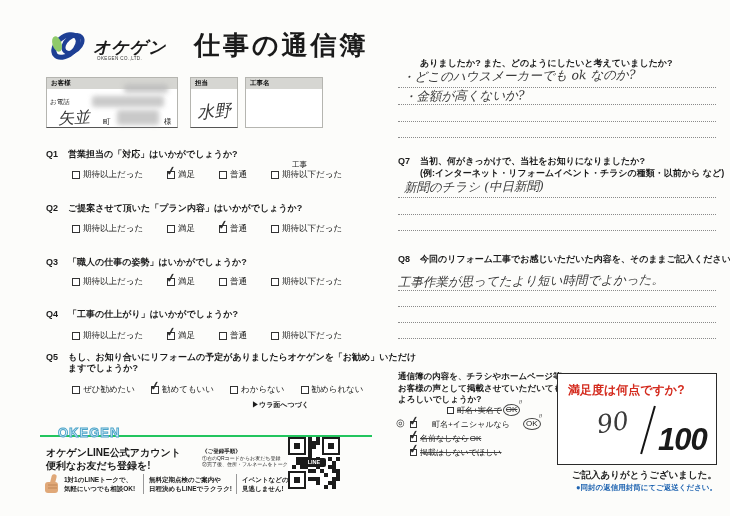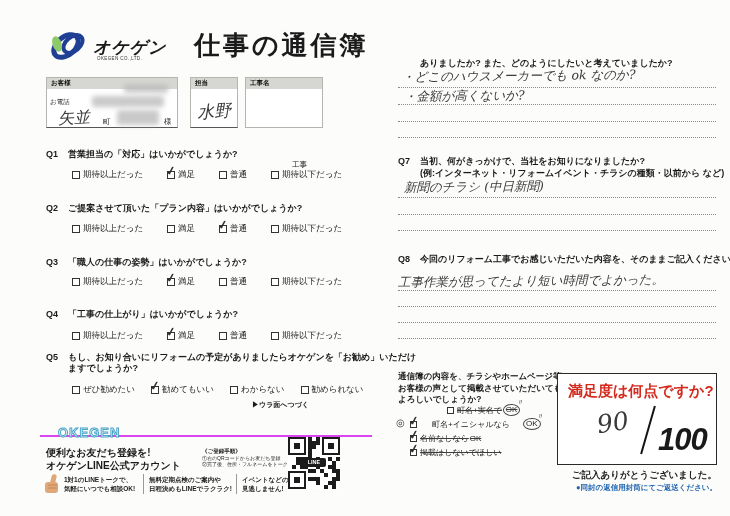--- a/index.html
+++ b/index.html
@@ -22,21 +22,21 @@
   
   .qhead { font-size:9px; font-weight:bold; }
   .qhead .qid { display:inline-block; width:22px; }
   .optrow { display:flex; gap:24px; font-size:8.5px; align-items:center; }
   .opt { display:flex; align-items:center; }
   .cb { display:inline-block; width:8px; height:8px; border:1.2px solid #333; margin-right:3px; position:relative; background:#fff; flex:none; }
   .cb.checked::after { content:"✓"; position:absolute; left:-2px; top:-8px; font-size:12px; font-weight:bold; color:#2e2e2e; transform:rotate(-10deg); }
   .continue { font-size:7px; font-weight:bold; }
 
   
-  .footline { border-bottom:2px solid #d946ef; }
+  .footline { border-bottom:2px solid #22c55e; }
   .okegen-outline { font-size:13px; font-weight:bold; letter-spacing:1px; color:#d9eef8; -webkit-text-stroke:0.9px #4aa3c8; }
   .line-title { font-size:10px; font-weight:bold; line-height:13px; }
   .steps { font-size:5px; line-height:6.5px; color:#222; white-space:nowrap; }
   .steps .t { font-weight:bold; font-size:5.5px; }
   .benefit { font-size:6.5px; font-weight:bold; line-height:9px; }
   .bsep { position:absolute; width:0; height:20px; border-left:1px solid #999; }
   .qr-wrap { position:absolute; }
   .qr-label { position:absolute; left:14px; top:21px; width:24px; height:9px; background:#1c1c1c; color:#fff; font-size:5.5px; font-weight:bold; text-align:center; line-height:9px; border-radius:2px; }
 
   
@@ -48,21 +48,21 @@
   .copt { position:absolute; display:flex; align-items:center; font-size:8px; }
   .copt .cb { width:7px; height:7px; }
   .copt.struck .lbl, .copt.struck .okpart { text-decoration:line-through; text-decoration-thickness:1.2px; text-decoration-color:#3c3c3c; }
   .okpart { margin-left:1px; }
   .okpart.circled { position:relative; border:1.3px solid #444; border-radius:50%; padding:0 2px 1px 2px; text-decoration:none; }
   .okpart.circled::after { content:"〃"; position:absolute; top:-8px; right:-5px; font-size:8px; color:#444; }
   .focus-mark { position:absolute; font-size:10px; color:#333; }
 
   
   .score-box { position:absolute; border:1.5px solid #2a2a2a; background:#fff; }
-  .score-title { font-size:15px; font-weight:bold; color:#d42b1e; }
+  .score-title { font-size:12px; font-weight:bold; color:#d42b1e; }
   .score-hand { font-size:25px; transform:rotate(-8deg); }
   .score-slash { position:absolute; width:2px; height:50px; background:#141414; transform:rotate(16deg); }
   .score-denom { font-size:31px; font-weight:bold; letter-spacing:-1px; }
   .thanks { font-size:9.5px; font-weight:bold; }
   .return-note { font-size:7.5px; font-weight:bold; color:#1e63b0; }
 </style>
 </head>
 <body>
 
 <div class="page">
@@ -199,22 +199,22 @@
         <span>勧められない</span>
       </span>
   </div>
 
   <div class="abs continue" style="left:252px; top:400px;">▶ウラ面へつづく</div>
 
   <div class="abs footline" style="left:40px; top:423px; width:332px; height:14px;">
     <span class="okegen-outline" style="margin-left:18px;">OKEGEN</span>
   </div>
   <div class="abs line-title" style="left:46px; top:446px;">
+    <div>オケゲンLINE公式アカウント</div>
     <div>便利なお友だち登録を!</div>
-    <div>オケゲンLINE公式アカウント</div>
   </div>
   <div class="abs steps" style="left:202px; top:448px;">
     <div class="t">《ご登録手順》</div>
     <div>①右のQRコードからお友だち登録</div>
     <div>②完了後、住所・フルネームをトークにてお送りください</div>
   </div>
 
   <svg class="abs" style="left:43px; top:473px;" width="18" height="21" viewBox="0 0 18 21">
     <rect x="2" y="9" width="13" height="11" rx="3" fill="#e0a878"></rect>
     <rect x="8" y="1" width="5" height="11" rx="2.4" fill="#e0a878" transform="rotate(14 10 6)"></rect>

